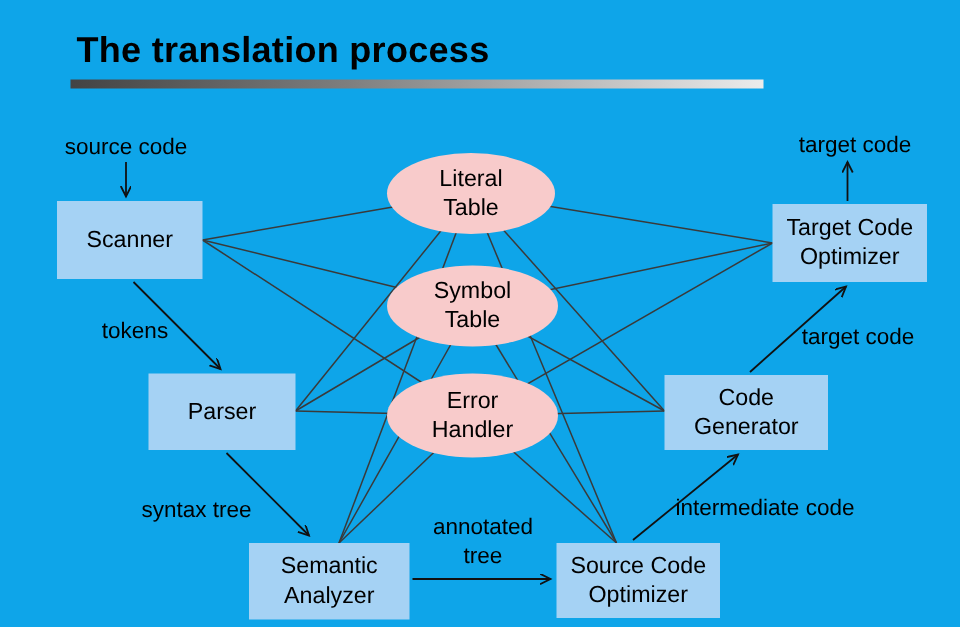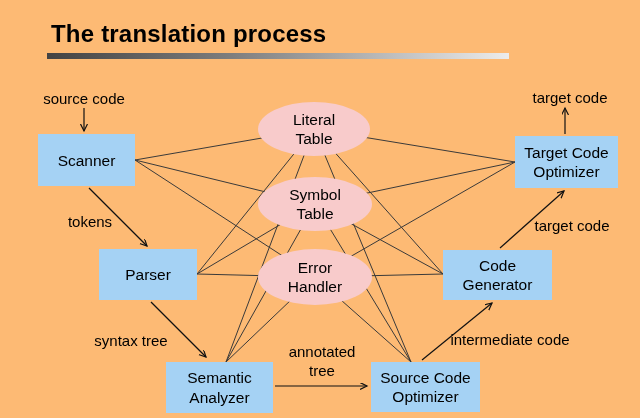--- a/index.html
+++ b/index.html
@@ -5,21 +5,21 @@
   html, body {
     margin: 0;
     padding: 0;
     background: #ffffff;
     font-family: "Liberation Sans", sans-serif;
   }
   #stage {
     position: relative;
     width: 640px;
     height: 418px;
-    background: #fdba74;
+    background: #0ea5e9;
     overflow: hidden;
   }
   #slide-title {
     position: absolute;
     left: 51px;
     top: 20px;
     font-size: 24px;
     font-weight: bold;
     color: #000000;
     letter-spacing: 0.2px;

